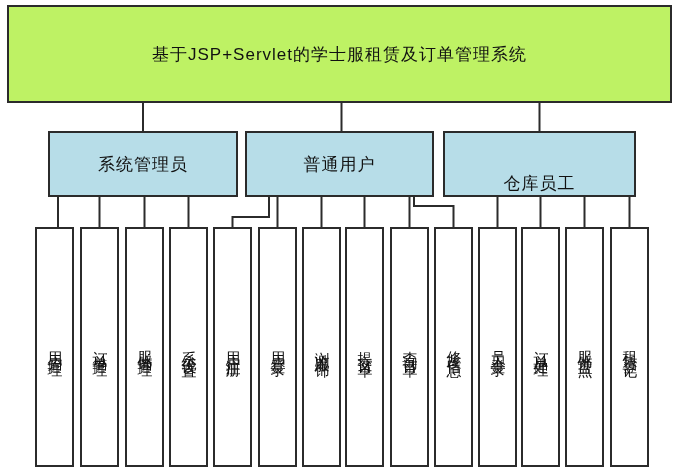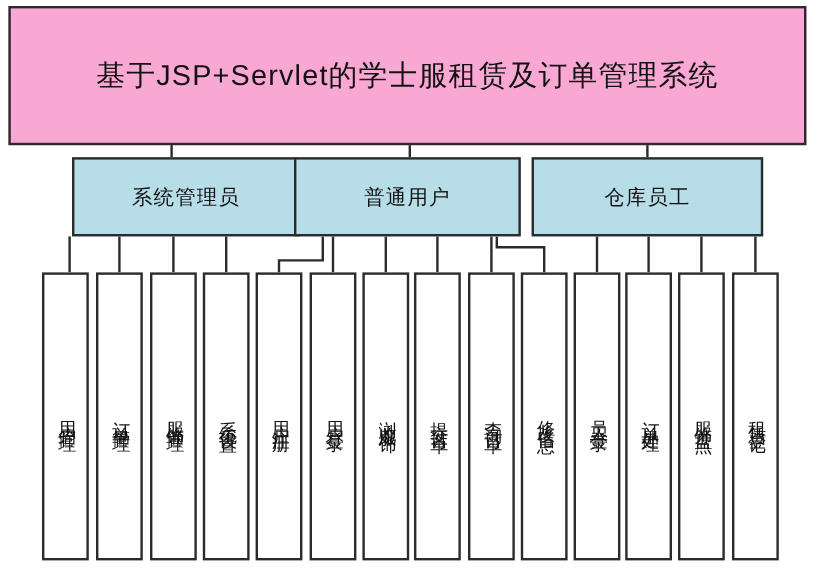--- a/index.html
+++ b/index.html
@@ -25,35 +25,35 @@
     position: absolute;
     box-sizing: border-box;
     border: 2px solid #2b2b2b;
     display: flex;
     align-items: center;
     justify-content: center;
     color: #111111;
   }
   .root-node {
     left: 7px; top: 5px;
-    width: 665px; height: 116px;
-    background: #f9a8d4;
-    font-size: 24px;
+    width: 665px; height: 98px;
+    background: #bef264;
+    font-size: 17px;
     letter-spacing: 1px;
   }
   .branch-node {
     top: 131px;
     height: 66px;
     background: #b7dde8;
     font-size: 17px;
     letter-spacing: 1px;
   }
-  .branch-a { left: 60px;  width: 190px; }
+  .branch-a { left: 48px;  width: 190px; }
   .branch-b { left: 245px; width: 189px; }
-  .branch-c { left: 443px; width: 193px; }
+  .branch-c { left: 443px; width: 193px; align-items: flex-end; }
   .leaf-node {
     top: 227px;
     width: 39px;
     height: 240px;
     background: #ffffff;
   }
   .leaf-node .vtext {
     writing-mode: vertical-rl;
     text-orientation: upright;
     font-size: 15px;

